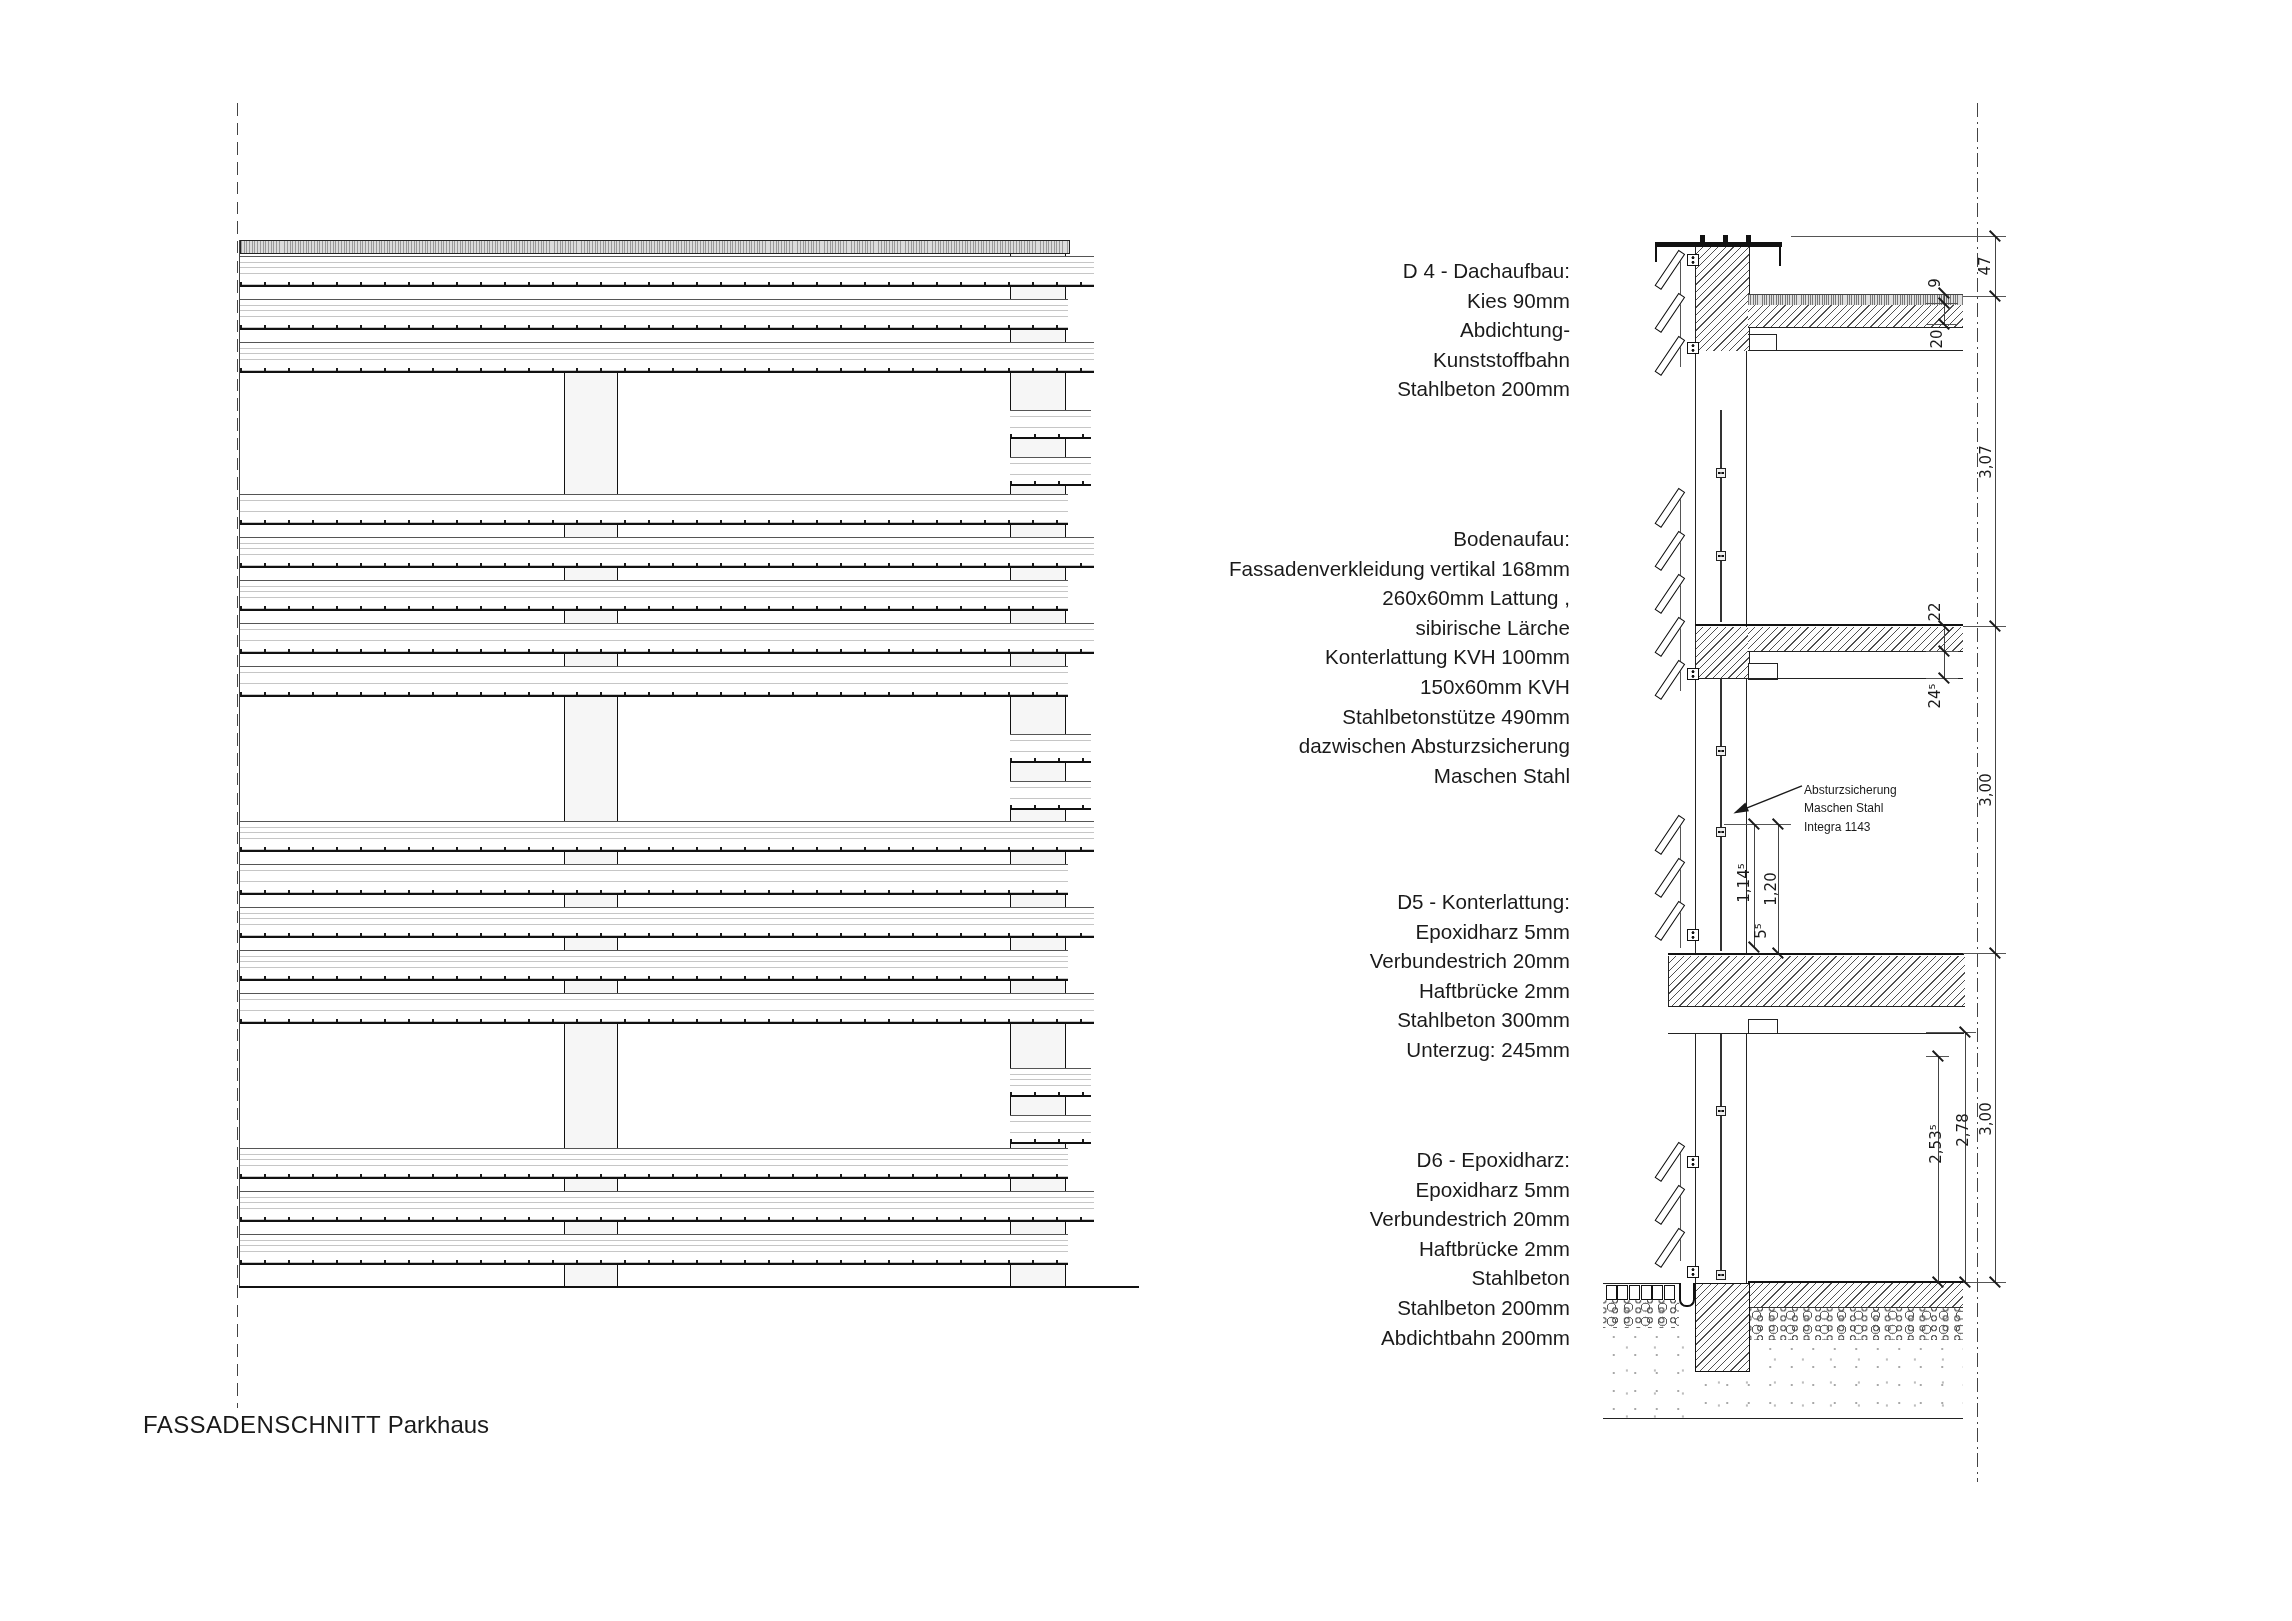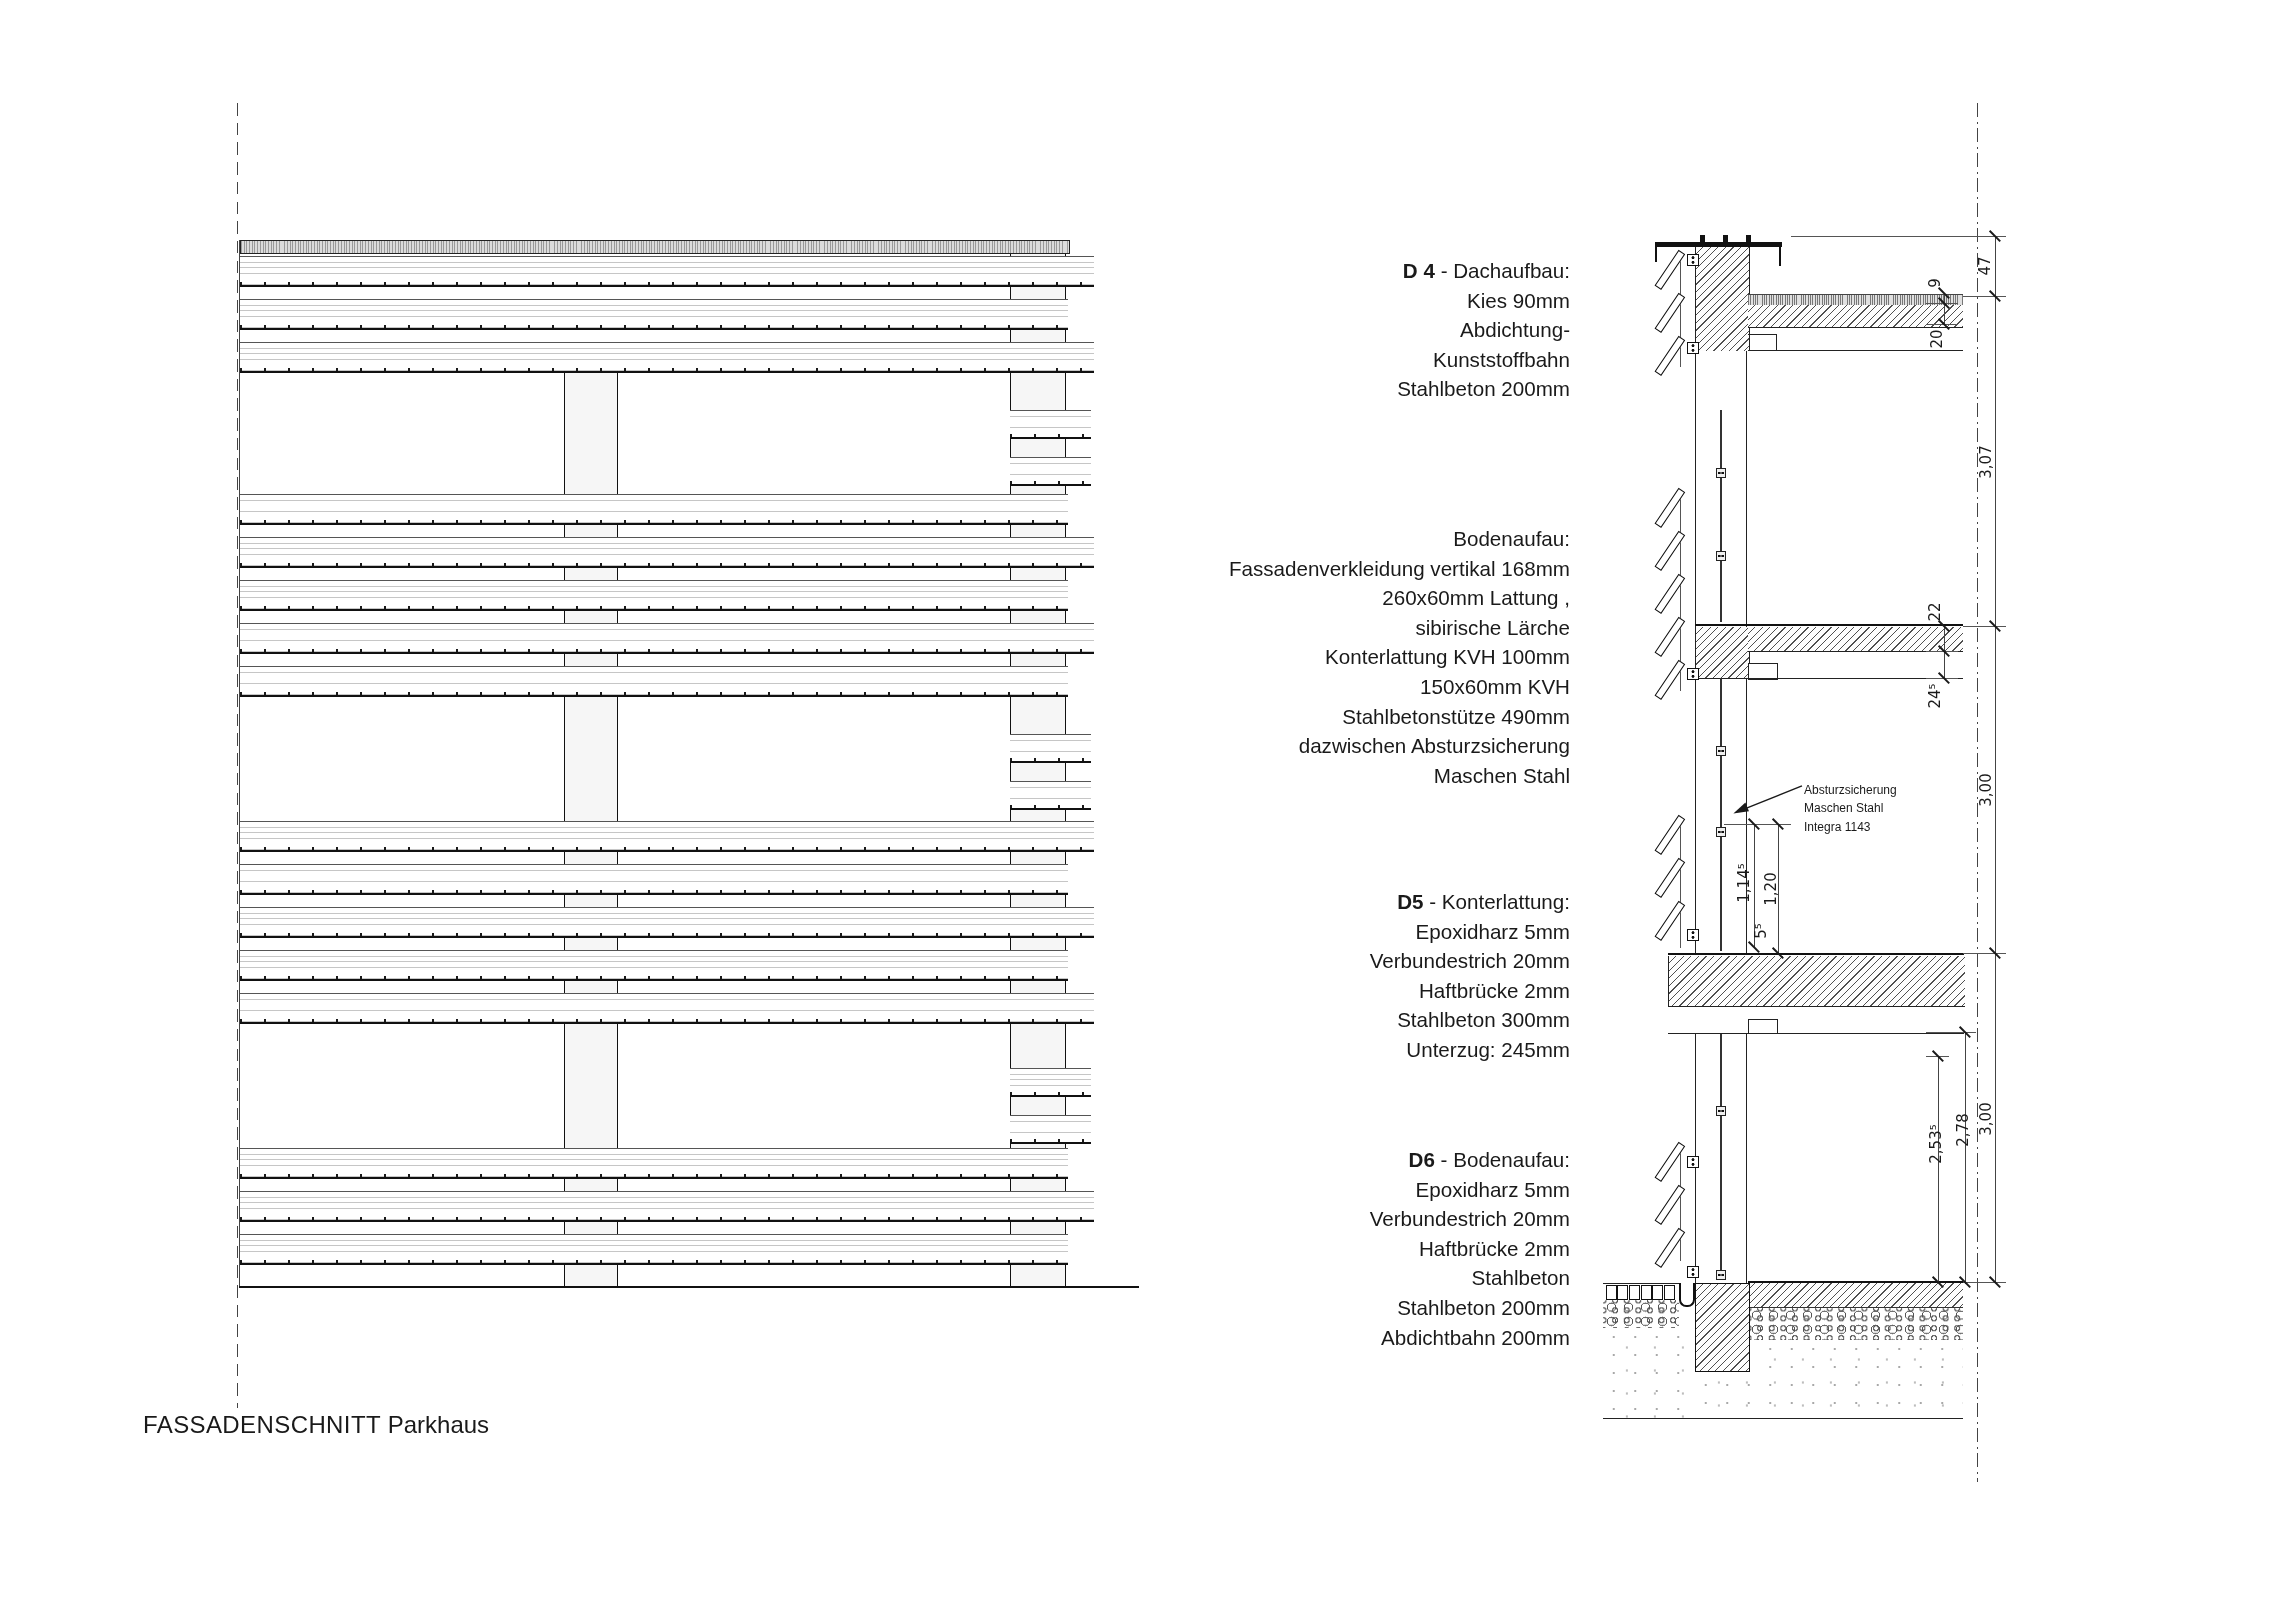--- a/index.html
+++ b/index.html
@@ -41,21 +41,21 @@
   .tick{position:absolute;width:15px;height:1.8px;background:#1a1a1a;
         transform:translate(-50%,-50%) rotate(45deg);}
   .axisDash{position:absolute;width:1.2px;
         background:repeating-linear-gradient(180deg,#444 0 12.5px,transparent 12.5px 19.7px);}
   .axisDashDot{position:absolute;width:1.2px;
         background:repeating-linear-gradient(180deg,#444 0 14.3px,transparent 14.3px 19px,#444 19px 20.6px,transparent 20.6px 25px);}
   .dim{position:absolute;font-family:"DejaVu Sans",sans-serif;font-size:15px;color:#1a1a1a;
         white-space:nowrap;transform:translate(-50%,-50%) rotate(-90deg);}
   .ann{position:absolute;left:1122px;width:448px;text-align:right;
         font-size:20.6px;line-height:29.6px;color:#1a1a1a;}
-  .ann b{font-weight:bold;}
+  .ann b{font-weight:normal;}
   .callout{position:absolute;left:1804px;top:781px;font-size:12px;line-height:18.4px;color:#1a1a1a;}
   .title{position:absolute;left:143px;top:1411px;font-size:24px;color:#1a1a1a;}
   .title b{font-weight:normal;letter-spacing:0.4px;}
   .stepbox{position:absolute;background:#fff;border:1.3px solid #222;}
   .paveblock{position:absolute;width:9px;height:12.5px;background:#fff;border:1.4px solid #111;}
 </style>
 </head>
 <body>
 
 <div id="canvas">
@@ -233,21 +233,21 @@
   <div class="ann" style="top:887px">
     <div><b>D5</b><span> - Konterlattung:</span></div>
     <div>Epoxidharz 5mm</div>
     <div>Verbundestrich 20mm</div>
     <div>Haftbrücke 2mm</div>
     <div>Stahlbeton 300mm</div>
     <div>Unterzug: 245mm</div>
   </div>
 
   <div class="ann" style="top:1145px">
-    <div><b>D6</b><span> - Bodenaufau:</span></div>
+    <div><b>D6</b><span> - Epoxidharz:</span></div>
     <div>Epoxidharz 5mm</div>
     <div>Verbundestrich 20mm</div>
     <div>Haftbrücke 2mm</div>
     <div>Stahlbeton</div>
     <div>Stahlbeton 200mm</div>
     <div>Abdichtbahn 200mm</div>
   </div>
 
   <div class="callout">
     <div>Absturzsicherung</div>

